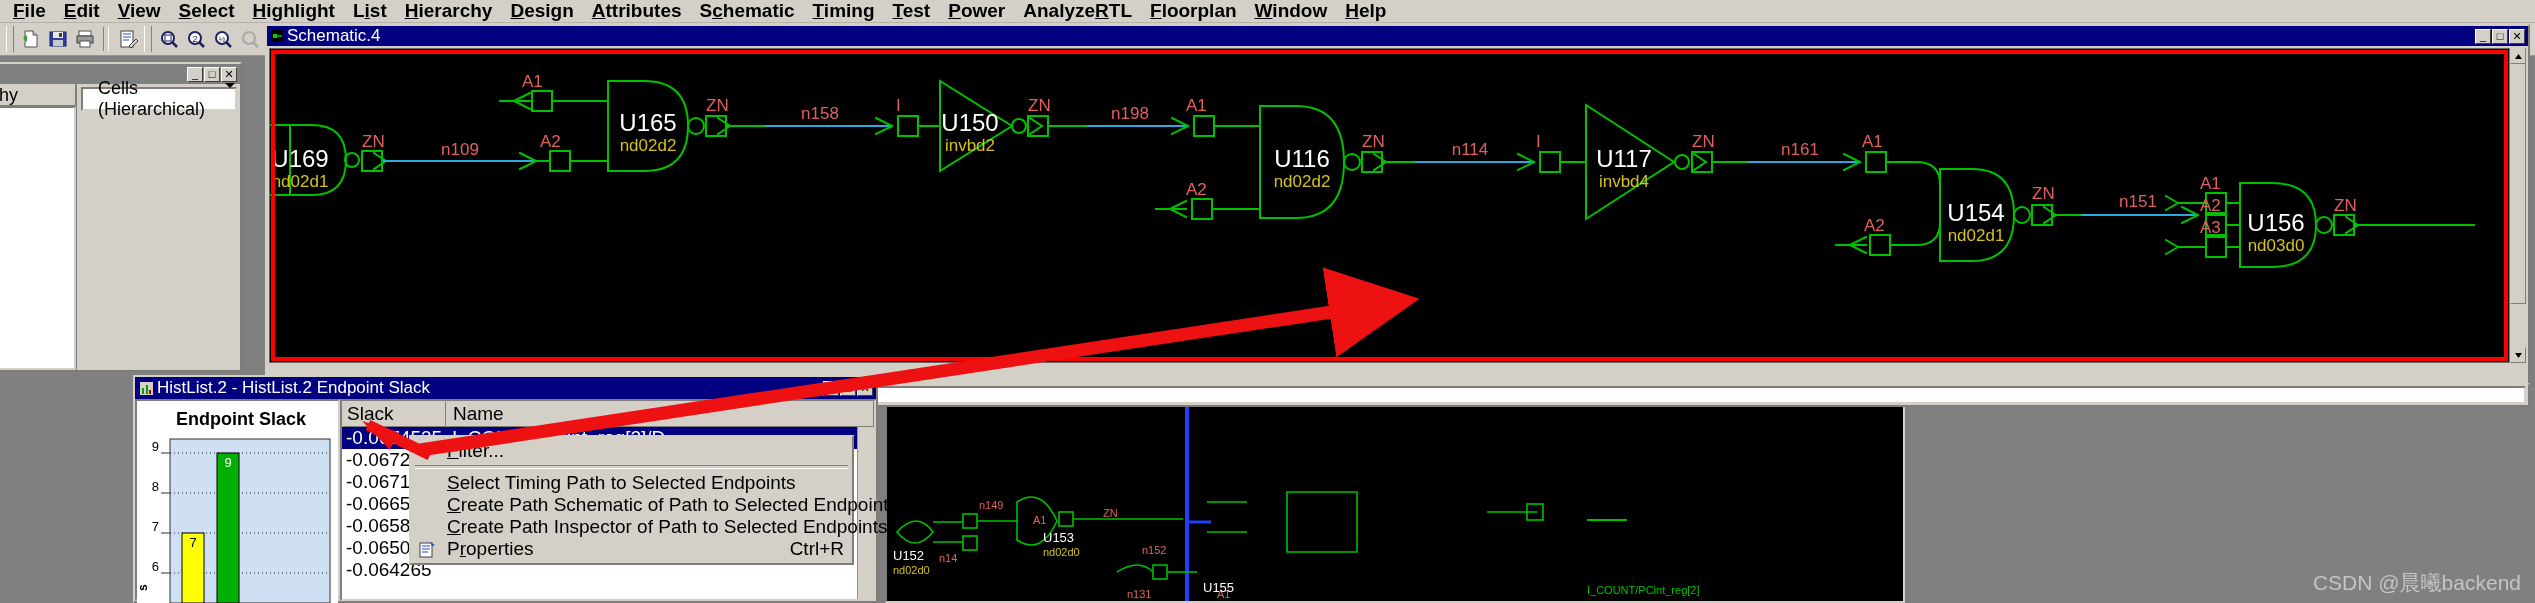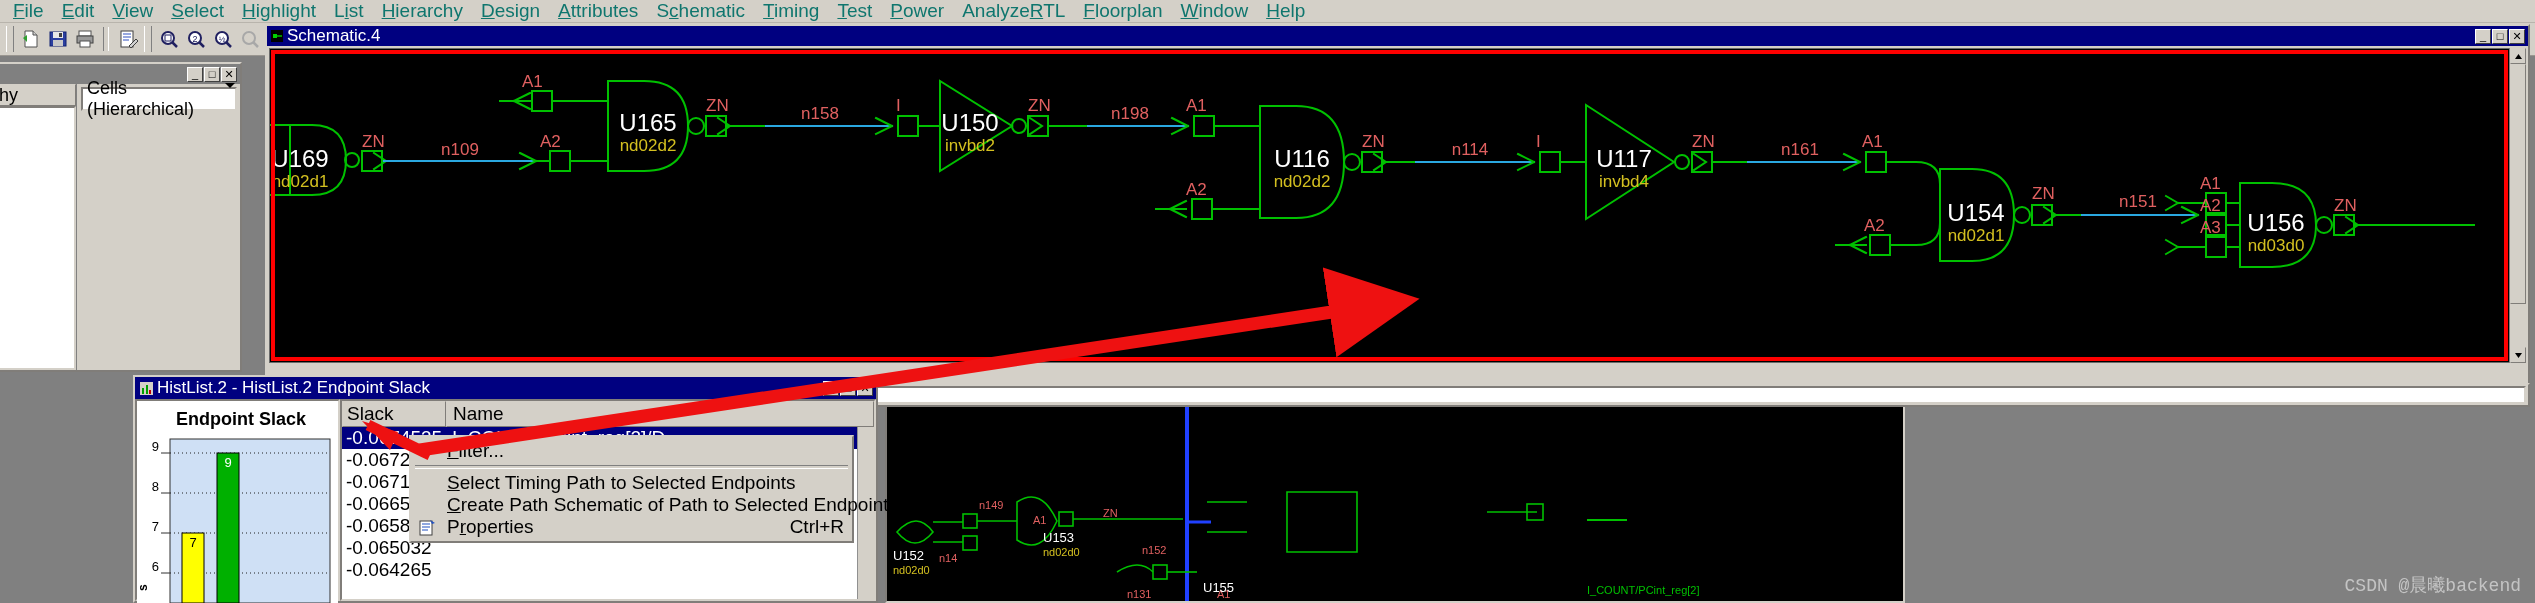--- a/index.html
+++ b/index.html
@@ -12,21 +12,21 @@
   }
   .app{position:relative;width:2535px;height:603px;background:#808080;}
 
   
   .menubar{
     position:absolute;left:0;top:0;width:2535px;height:23px;
     background:#d4d0c8;border-bottom:1px solid #b8b4ac;
     display:flex;align-items:center;padding-left:4px;box-sizing:border-box;
   }
   .menuitem{
-    font-size:19px;color:#0f766e;padding:1px 9px;white-space:nowrap;cursor:default;
+    font-size:19px;color:#000000;padding:1px 9px;white-space:nowrap;cursor:default;font-weight:bold;
   }
   .menuitem u{text-decoration:underline;}
 
   
   .toolbar{
     position:absolute;left:0;top:23px;width:2535px;height:33px;
     background:#d4d0c8;border-bottom:1px solid #9a9690;
     display:flex;align-items:center;padding-left:3px;box-sizing:border-box;
   }
   .tbgroup{display:flex;align-items:center;}
@@ -71,21 +71,21 @@
   .hier-left{width:172px;border-right:1px solid #808080;display:flex;flex-direction:column;}
   .hier-head{
     height:22px;background:#d4d0c8;border:1px outset #d4d0c8;display:flex;align-items:center;
     padding-left:4px;font-size:18px;box-sizing:border-box;
   }
   .hier-tree{flex:1;background:#fff;border:2px inset #d4d0c8;box-sizing:border-box;padding:4px 0 0 2px;}
   .treerow{display:flex;align-items:center;gap:4px;font-size:18px;padding:1px 2px;}
   .hier-right{flex:1;display:flex;flex-direction:column;padding:3px 3px 3px 4px;box-sizing:border-box;}
   .selcombo{
     height:24px;background:#fff;border:2px inset #d4d0c8;display:flex;align-items:center;
-    position:relative;box-sizing:border-box;margin-bottom:4px;
+    position:relative;box-sizing:border-box;margin-bottom:4px;padding-left:11px;
   }
   .selcombo .ctext{font-size:18px;padding-left:4px;}
   .grid{flex:1;background:#fff;border:2px inset #d4d0c8;box-sizing:border-box;}
   .gridhead{display:flex;}
   .gcell{
     background:#d4d0c8;border:1px outset #d4d0c8;height:24px;display:flex;align-items:center;
     padding-left:5px;font-size:18px;box-sizing:border-box;
   }
 
   
@@ -145,22 +145,22 @@
   }
   .ctx-item u{text-decoration:underline;}
   .ctx-accel{margin-left:auto;padding-left:30px;}
   .ctx-icon{position:absolute;left:8px;top:3px;width:17px;height:16px;}
 
   
   #annot{position:absolute;left:0;top:0;width:2535px;height:603px;pointer-events:none;z-index:50;}
 
   
   .watermark{
-    position:absolute;right:14px;bottom:6px;color:#c8c8c8;font-size:18px;
-    font-family:Liberation Mono, monospace;z-index:30;opacity:.95;
+    position:absolute;right:14px;bottom:6px;color:#c8c8c8;font-size:21px;
+    font-family:Liberation Sans, sans-serif;z-index:30;opacity:.95;
   }
 </style>
 </head>
 <body>
 
 <div class="app">
 
   <div class="menubar" id="menubar">
       <div class="menuitem"><u>F</u>ile</div>
       <div class="menuitem"><u>E</u>dit</div>
@@ -781,20 +781,23 @@
         <span><u>F</u>ilter...</span>
       </div>
       <div style="height: 2px; margin: 3px 4px; border-top: 1px solid rgb(128, 128, 128); border-bottom: 1px solid rgb(255, 255, 255);"></div>
       <div class="ctx-item">
         <span><u>S</u>elect Timing Path to Selected Endpoints</span>
       </div>
       <div class="ctx-item">
         <span><u>C</u>reate Path Schematic of Path to Selected Endpoints</span>
       </div>
       <div class="ctx-item">
+        <span><u>C</u>reate Path Inspector of Path to Selected Endpoints</span>
+      </div>
+      <div class="ctx-item">
         <span class="ctx-icon"><svg width="17" height="16" viewBox="0 0 17 16">
             <rect x="1" y="1" width="12" height="14" fill="#fff" stroke="#404040"></rect>
             <path d="M3 4h8M3 7h8M3 10h6" stroke="#2050c0" stroke-width="1.2"></path>
             <path d="M11 0l5 3-3 1z" fill="#2050c0"></path>
           </svg></span>
         <span>P<u>r</u>operties</span>
         <span class="ctx-accel">Ctrl+R</span>
       </div>
     </div>
 

